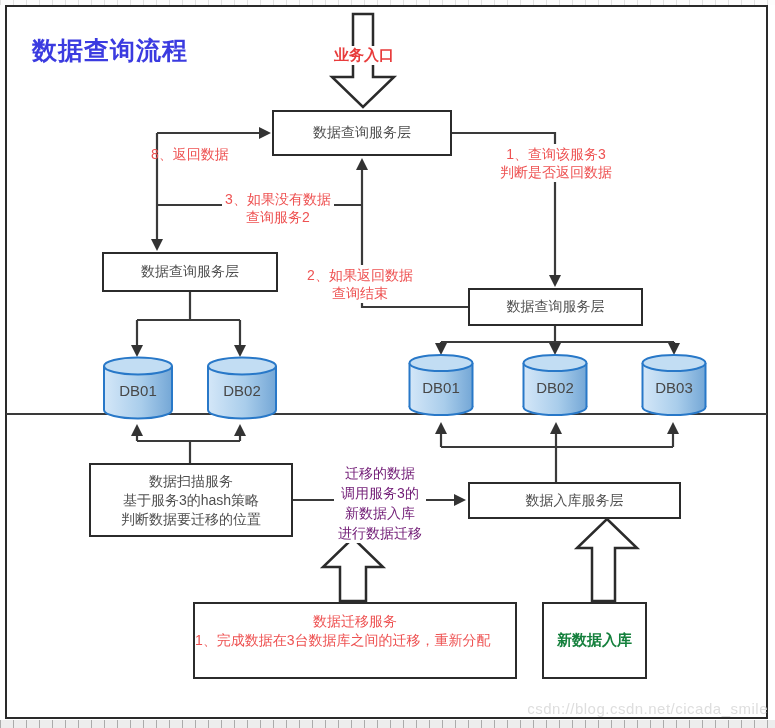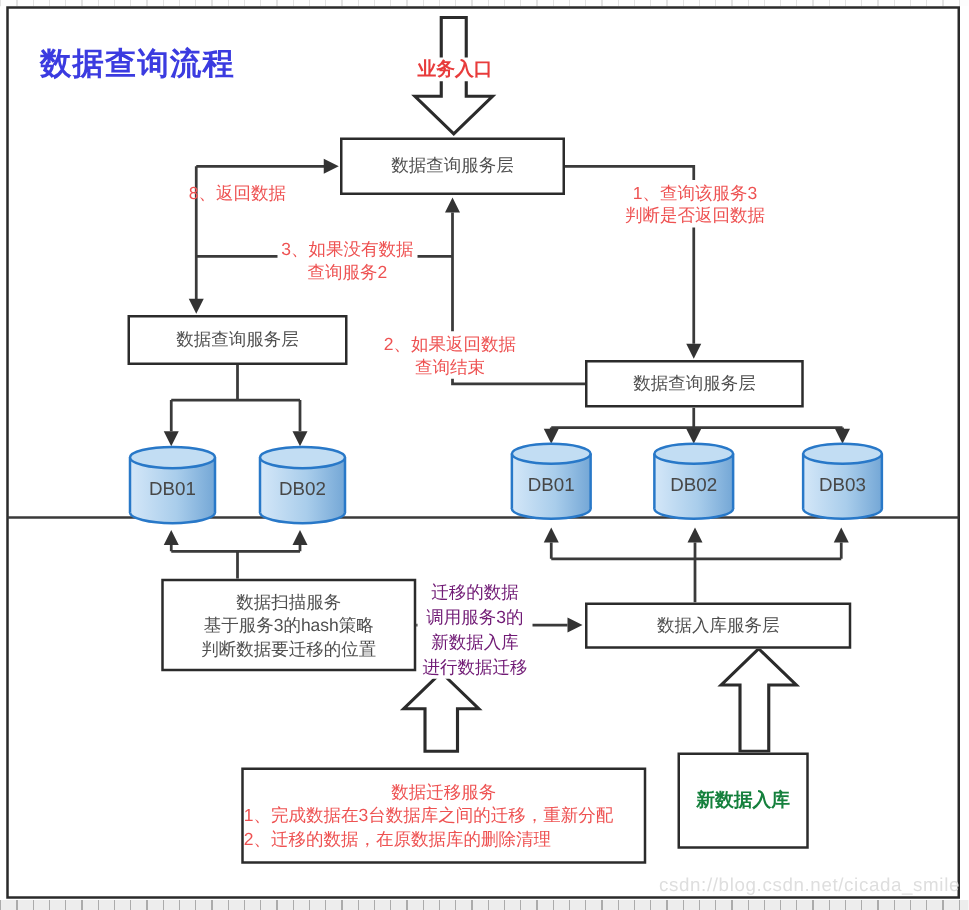--- a/index.html
+++ b/index.html
@@ -39,21 +39,21 @@
   .free-note {
     position:absolute; font-size:14px; color:#701a75; line-height:20px;
     text-align:center; background:#fff; padding:0 2px; white-space:nowrap;
   }
   .entry-label {
     position:absolute; font-size:15px; font-weight:bold; color:#e83b3b;
     background:#fff; padding:0 2px; white-space:nowrap;
   }
   .migration-box {
     position:absolute; border:2px solid #2b2b2b; background:#fff;
-    font-size:14px; color:#ee5252; line-height:18px; padding-top:8px;margin-top:12px;
+    font-size:14px; color:#ee5252; line-height:18px; padding-top:8px;
   }
   .migration-box .m-title { text-align:center; display:block; }
   .migration-box .m-item { display:block; text-align:left; margin-top:1px; white-space:nowrap; }
   .watermark {
     position:absolute; top:700px; right:7px; font-size:15px; color:#dedede;
     letter-spacing:0.5px; white-space:nowrap;
   }
 </style>
 </head>
 <body>
@@ -159,32 +159,31 @@
   <div class="flow-title" style="left:32px; top:34px;">数据查询流程</div>
 
   <div class="entry-label" style="left:332px; top:46px;">业务入口</div>
 
   <div class="node-box" style="left:272px; top:110px; width:180px; height:46px;">数据查询服务层</div>
 
   <div class="node-box" style="left:102px; top:252px; width:176px; height:40px;">数据查询服务层</div>
 
   <div class="node-box" style="left:468px; top:288px; width:175px; height:38px;">数据查询服务层</div>
 
-  <div class="node-box multiline" style="left:89px; top:463px; width:204px; height:74px;margin-left:40px;">
+  <div class="node-box multiline" style="left:89px; top:463px; width:204px; height:74px;">
     <span>数据扫描服务</span>
     <span>基于服务3的hash策略</span>
     <span>判断数据要迁移的位置</span>
   </div>
 
   <div class="node-box" style="left:468px; top:482px; width:213px; height:37px;">数据入库服务层</div>
 
   <div class="migration-box" style="left:193px; top:602px; width:324px; height:77px;">
     <span class="m-title">数据迁移服务</span>
     <span class="m-item">1、完成数据在3台数据库之间的迁移，重新分配</span>
-    <span class="m-item">2、迁移的数据，在原数据库的删除清理</span>
   </div>
 
   <div class="node-box red-strong" style="left:542px; top:602px; width:105px; height:77px; font-size:15px;">新数据入库</div>
 
   <div class="free-note" style="left:334px; top:463px; width:92px;">
     <span style="display:block">迁移的数据</span>
     <span style="display:block">调用服务3的</span>
     <span style="display:block">新数据入库</span>
     <span style="display:block">进行数据迁移</span>
   </div>

